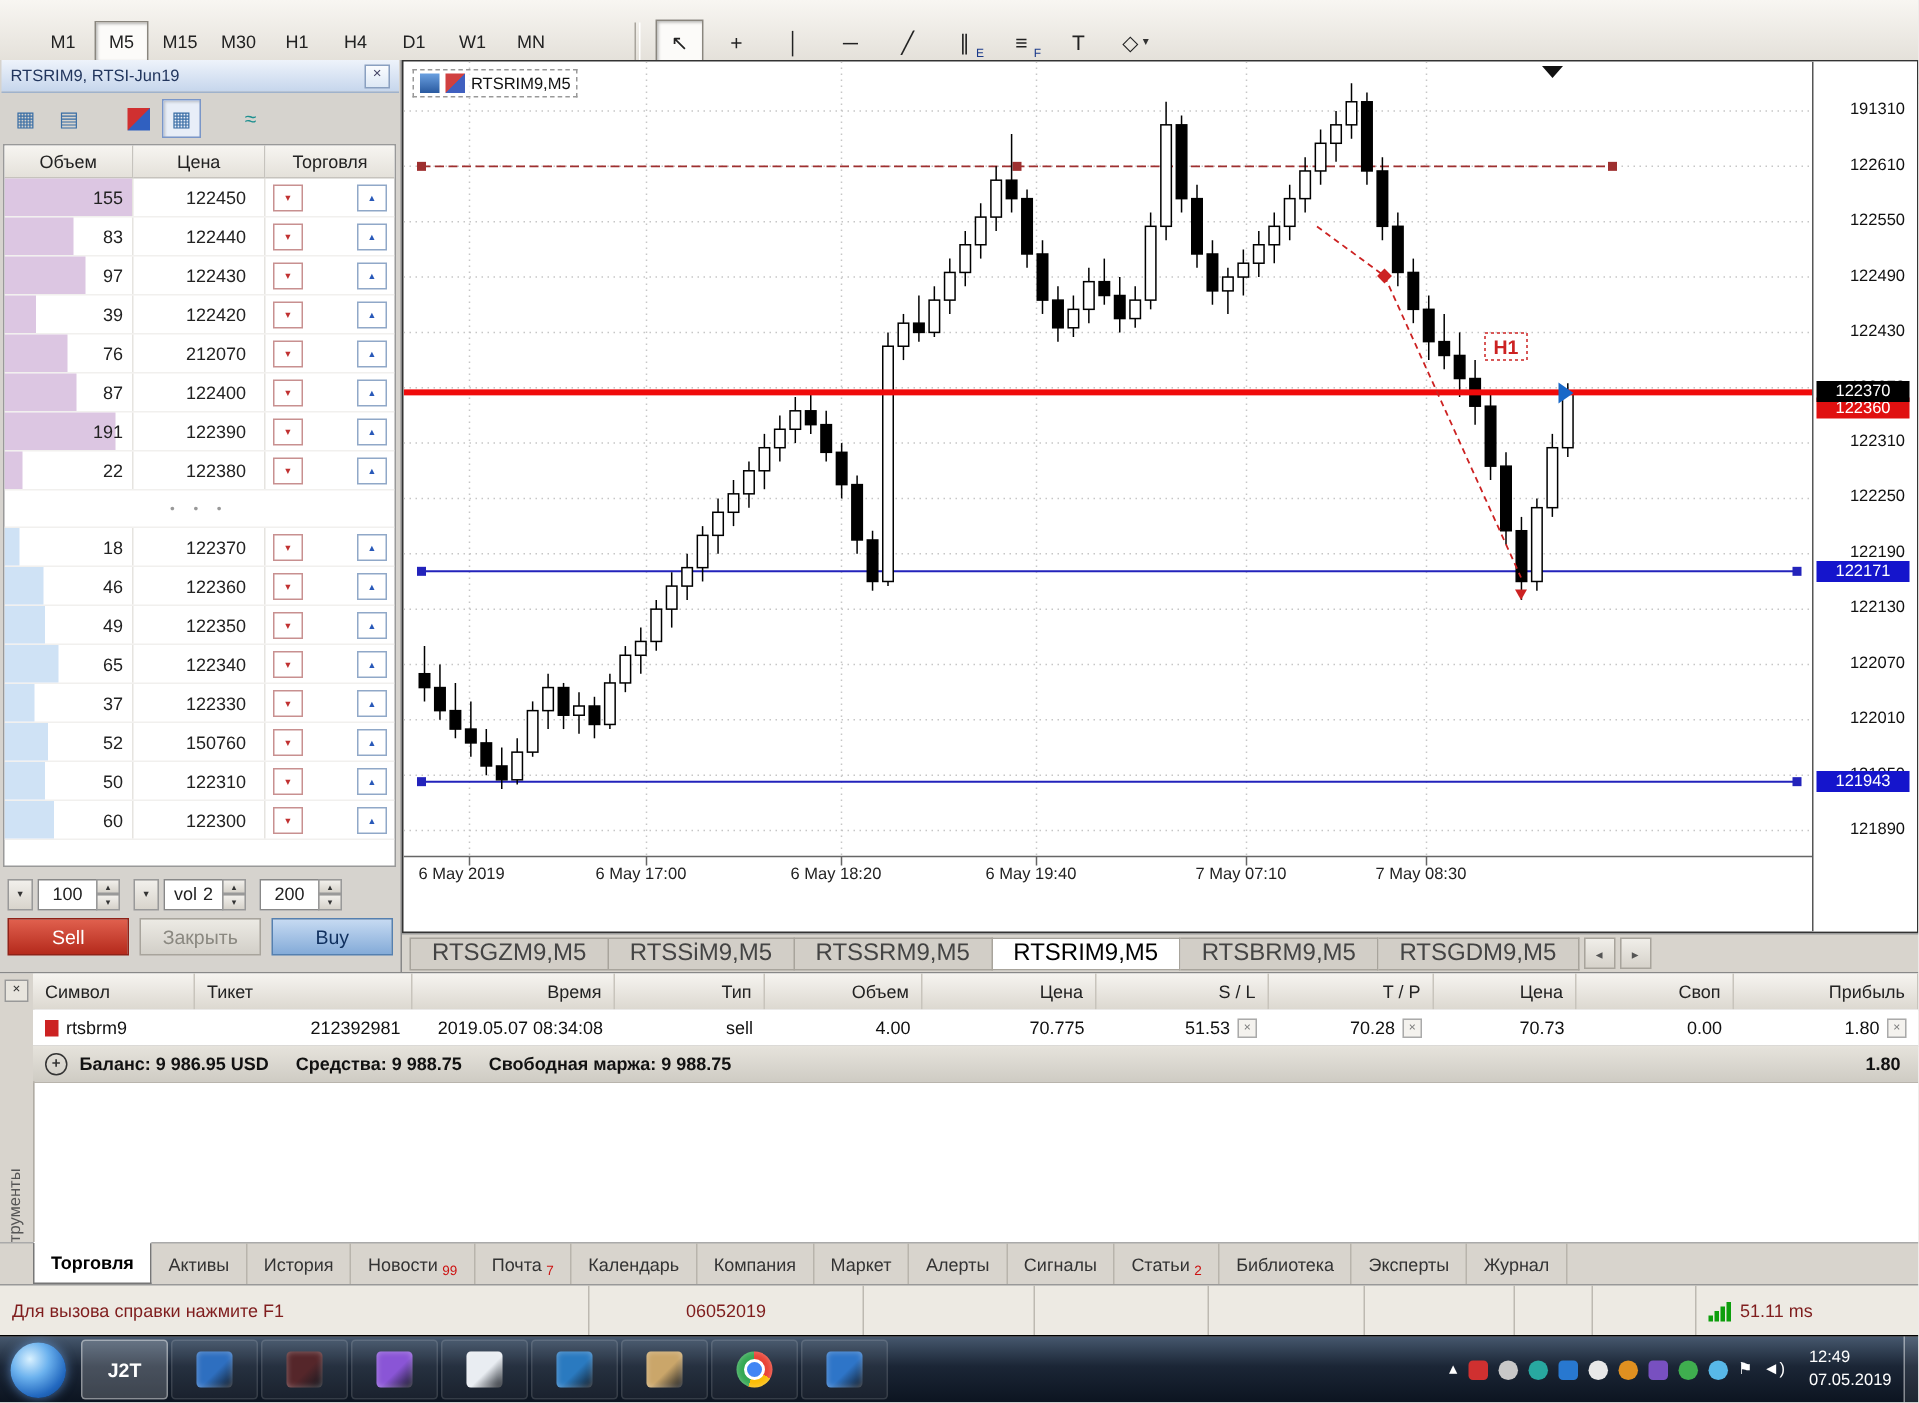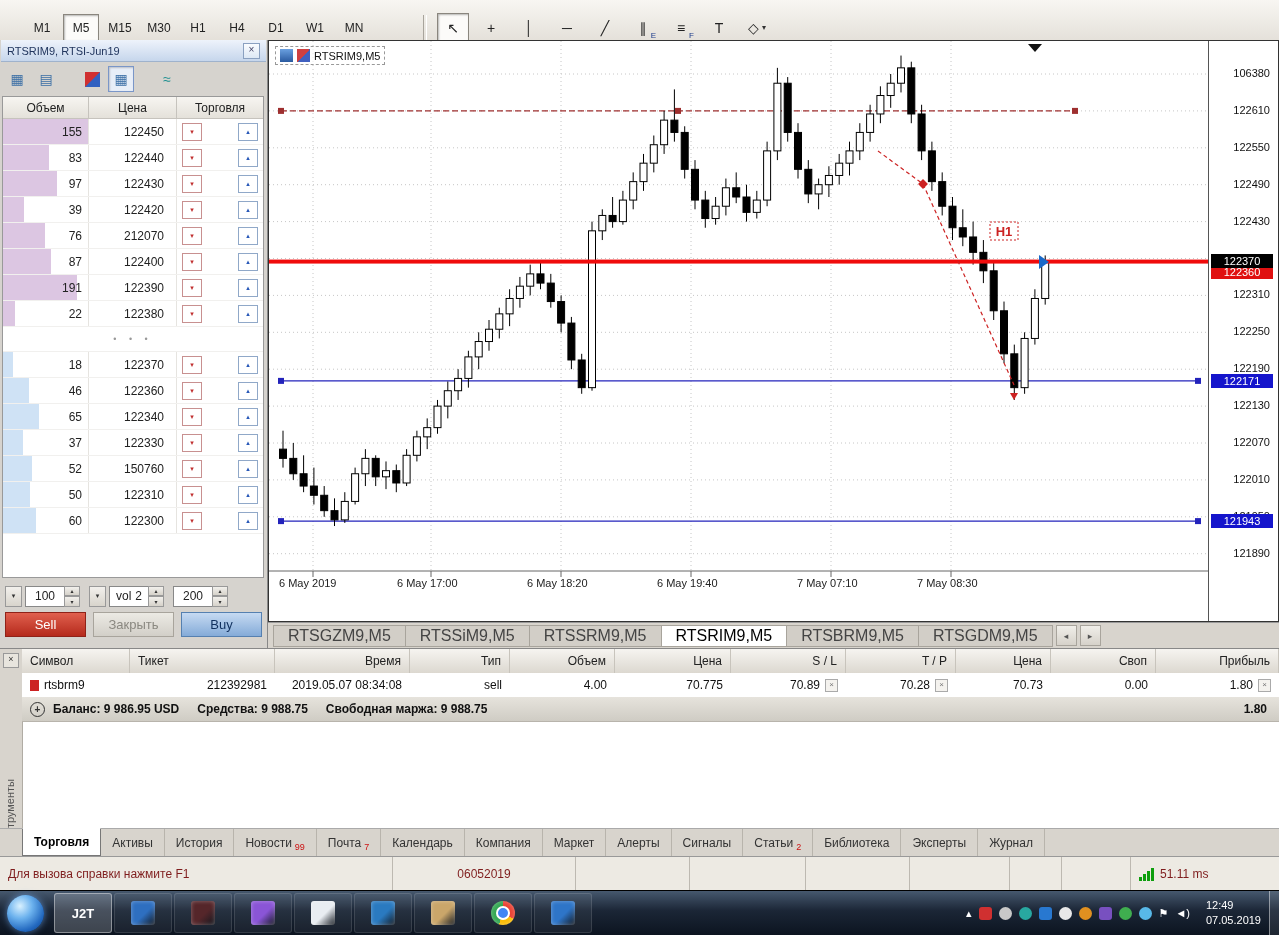--- a/index.html
+++ b/index.html
@@ -296,20 +296,31 @@
               <div class="dn">▾</div>
               <div class="up">▴</div>
             </div>
           </div>
           <div class="dom-row">
             <div class="volcell">
               <div class="volbar buy" style="width: 30%;"></div>
               <span class="voltext">46</span>
             </div>
             <div class="pricecell">122360</div>
+            <div class="tradecell">
+              <div class="dn">▾</div>
+              <div class="up">▴</div>
+            </div>
+          </div>
+          <div class="dom-row">
+            <div class="volcell">
+              <div class="volbar buy" style="width: 32%;"></div>
+              <span class="voltext">49</span>
+            </div>
+            <div class="pricecell">122350</div>
             <div class="tradecell">
               <div class="dn">▾</div>
               <div class="up">▴</div>
             </div>
           </div>
           <div class="dom-row">
             <div class="volcell">
               <div class="volbar buy" style="width: 42%;"></div>
               <span class="voltext">65</span>
             </div>
@@ -605,21 +616,21 @@
         <span class="tlabel" style="left: 388px;">6 May 19:40</span>
         <span class="tlabel" style="left: 528px;">7 May 07:10</span>
         <span class="tlabel" style="left: 648px;">7 May 08:30</span>
       </div>
     <div class="sym-badge">
       <span class="sb-ic1"></span>
       <span class="sb-ic2"></span>
       <span>RTSRIM9,M5</span>
     </div>
     <div class="paxis" id="paxis">
-        <span class="ptick" style="top: 26px;">106380</span>
+        <span class="ptick" style="top: 26px;">191310</span>
         <span class="ptick" style="top: 62.9px;">122610</span>
         <span class="ptick" style="top: 99.8px;">122550</span>
         <span class="ptick" style="top: 136.7px;">122490</span>
         <span class="ptick" style="top: 173.6px;">122430</span>
         <span class="ptick" style="top: 210.5px;">122370</span>
         <span class="ptick" style="top: 247.4px;">122310</span>
         <span class="ptick" style="top: 284.3px;">122250</span>
         <span class="ptick" style="top: 321.2px;">122190</span>
         <span class="ptick" style="top: 358.1px;">122130</span>
         <span class="ptick" style="top: 395px;">122070</span>
@@ -678,21 +689,21 @@
         <div class="rc">
           <span>sell</span>
         </div>
         <div class="rc">
           <span>4.00</span>
         </div>
         <div class="rc">
           <span>70.775</span>
         </div>
         <div class="rc">
-          <span>70.89</span>
+          <span>51.53</span>
           <span class="xbtn">×</span>
         </div>
         <div class="rc">
           <span>70.28</span>
           <span class="xbtn">×</span>
         </div>
         <div class="rc">
           <span>70.73</span>
         </div>
         <div class="rc">

